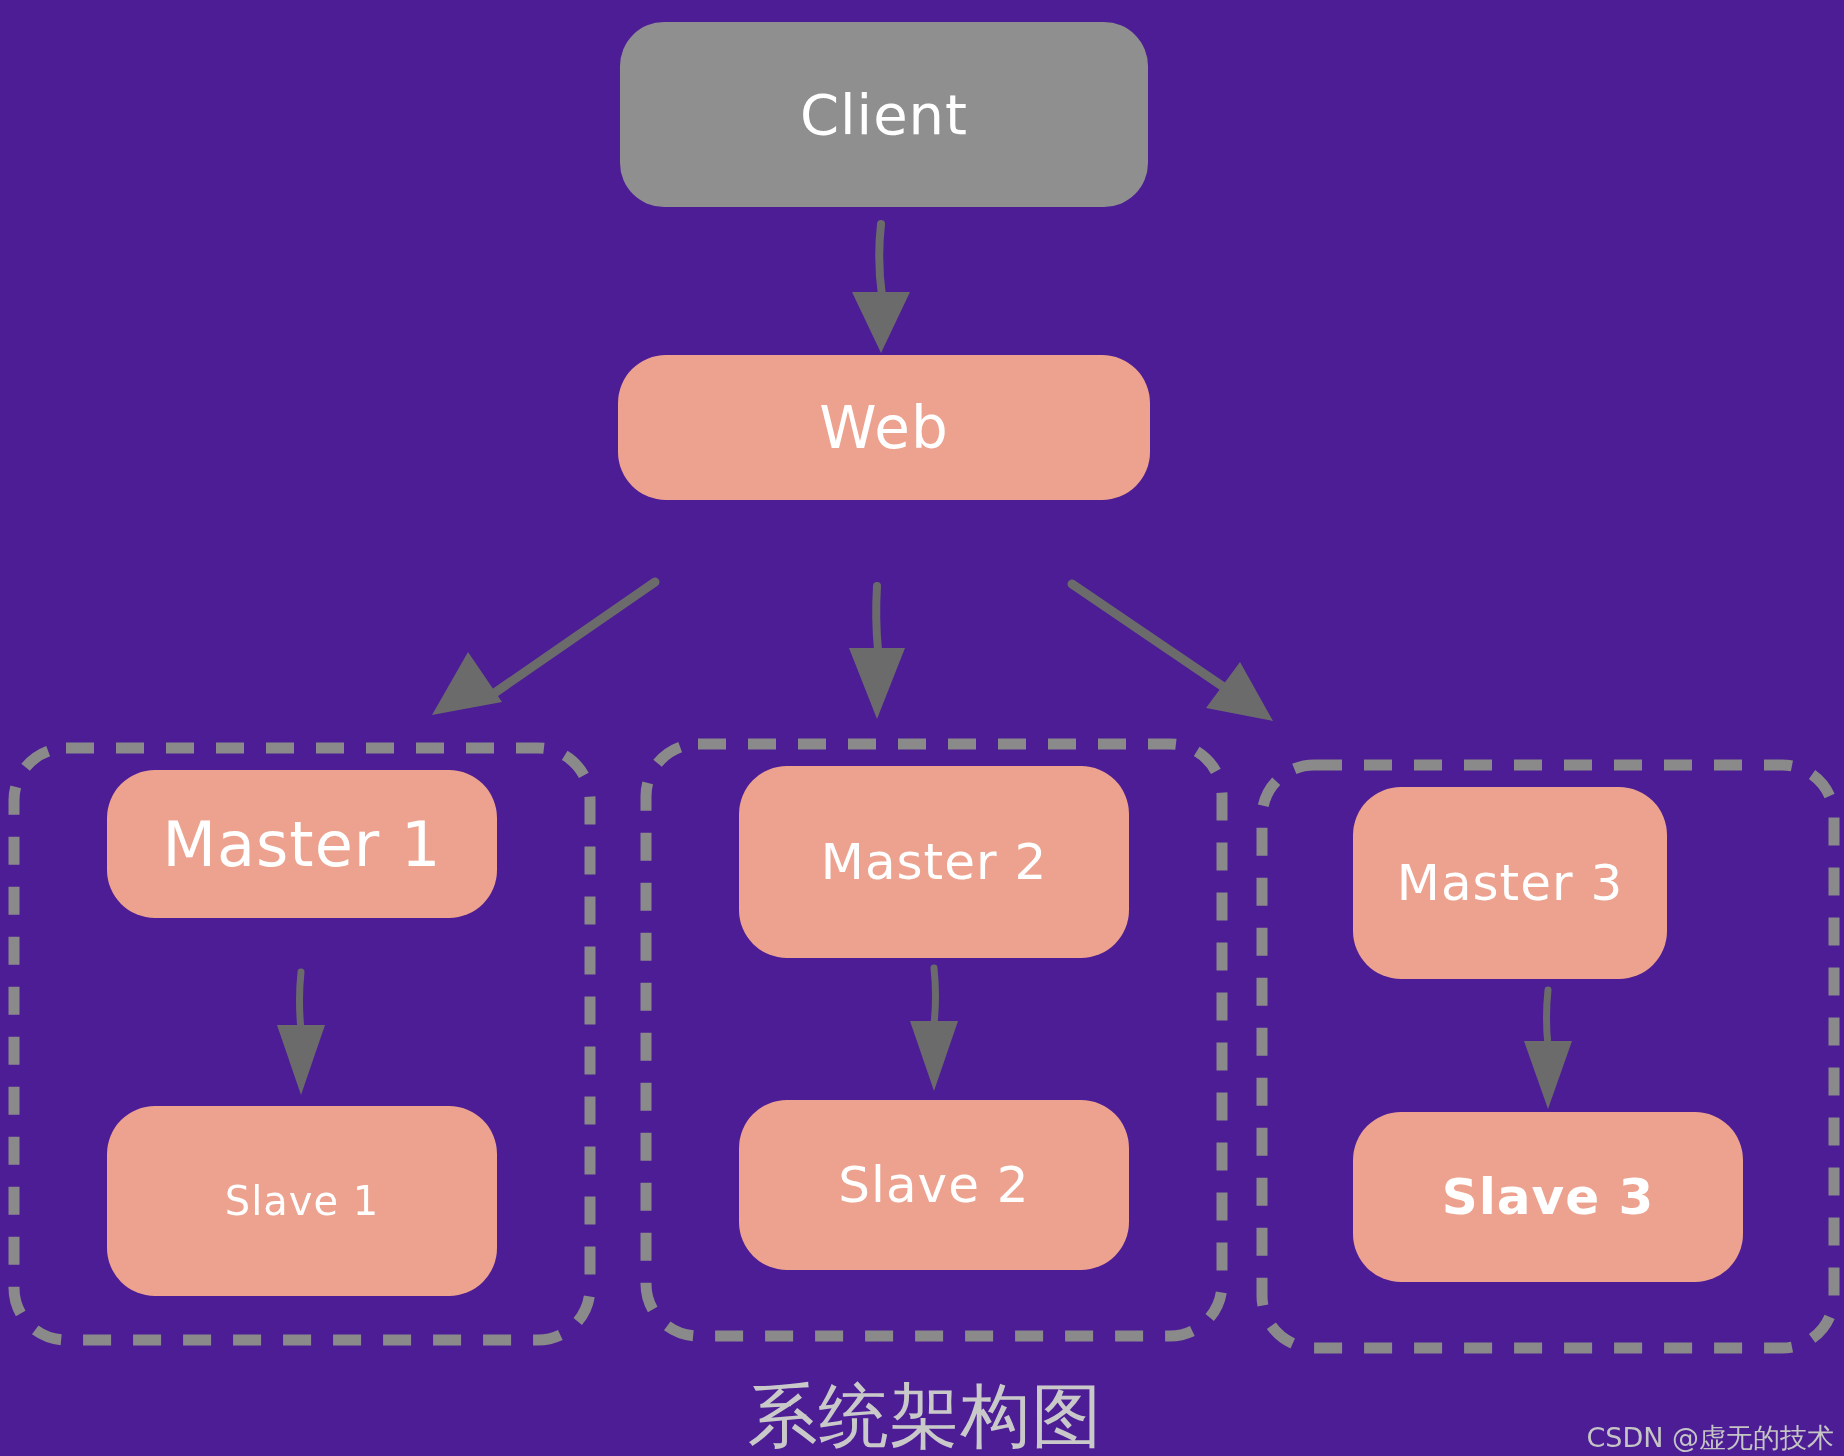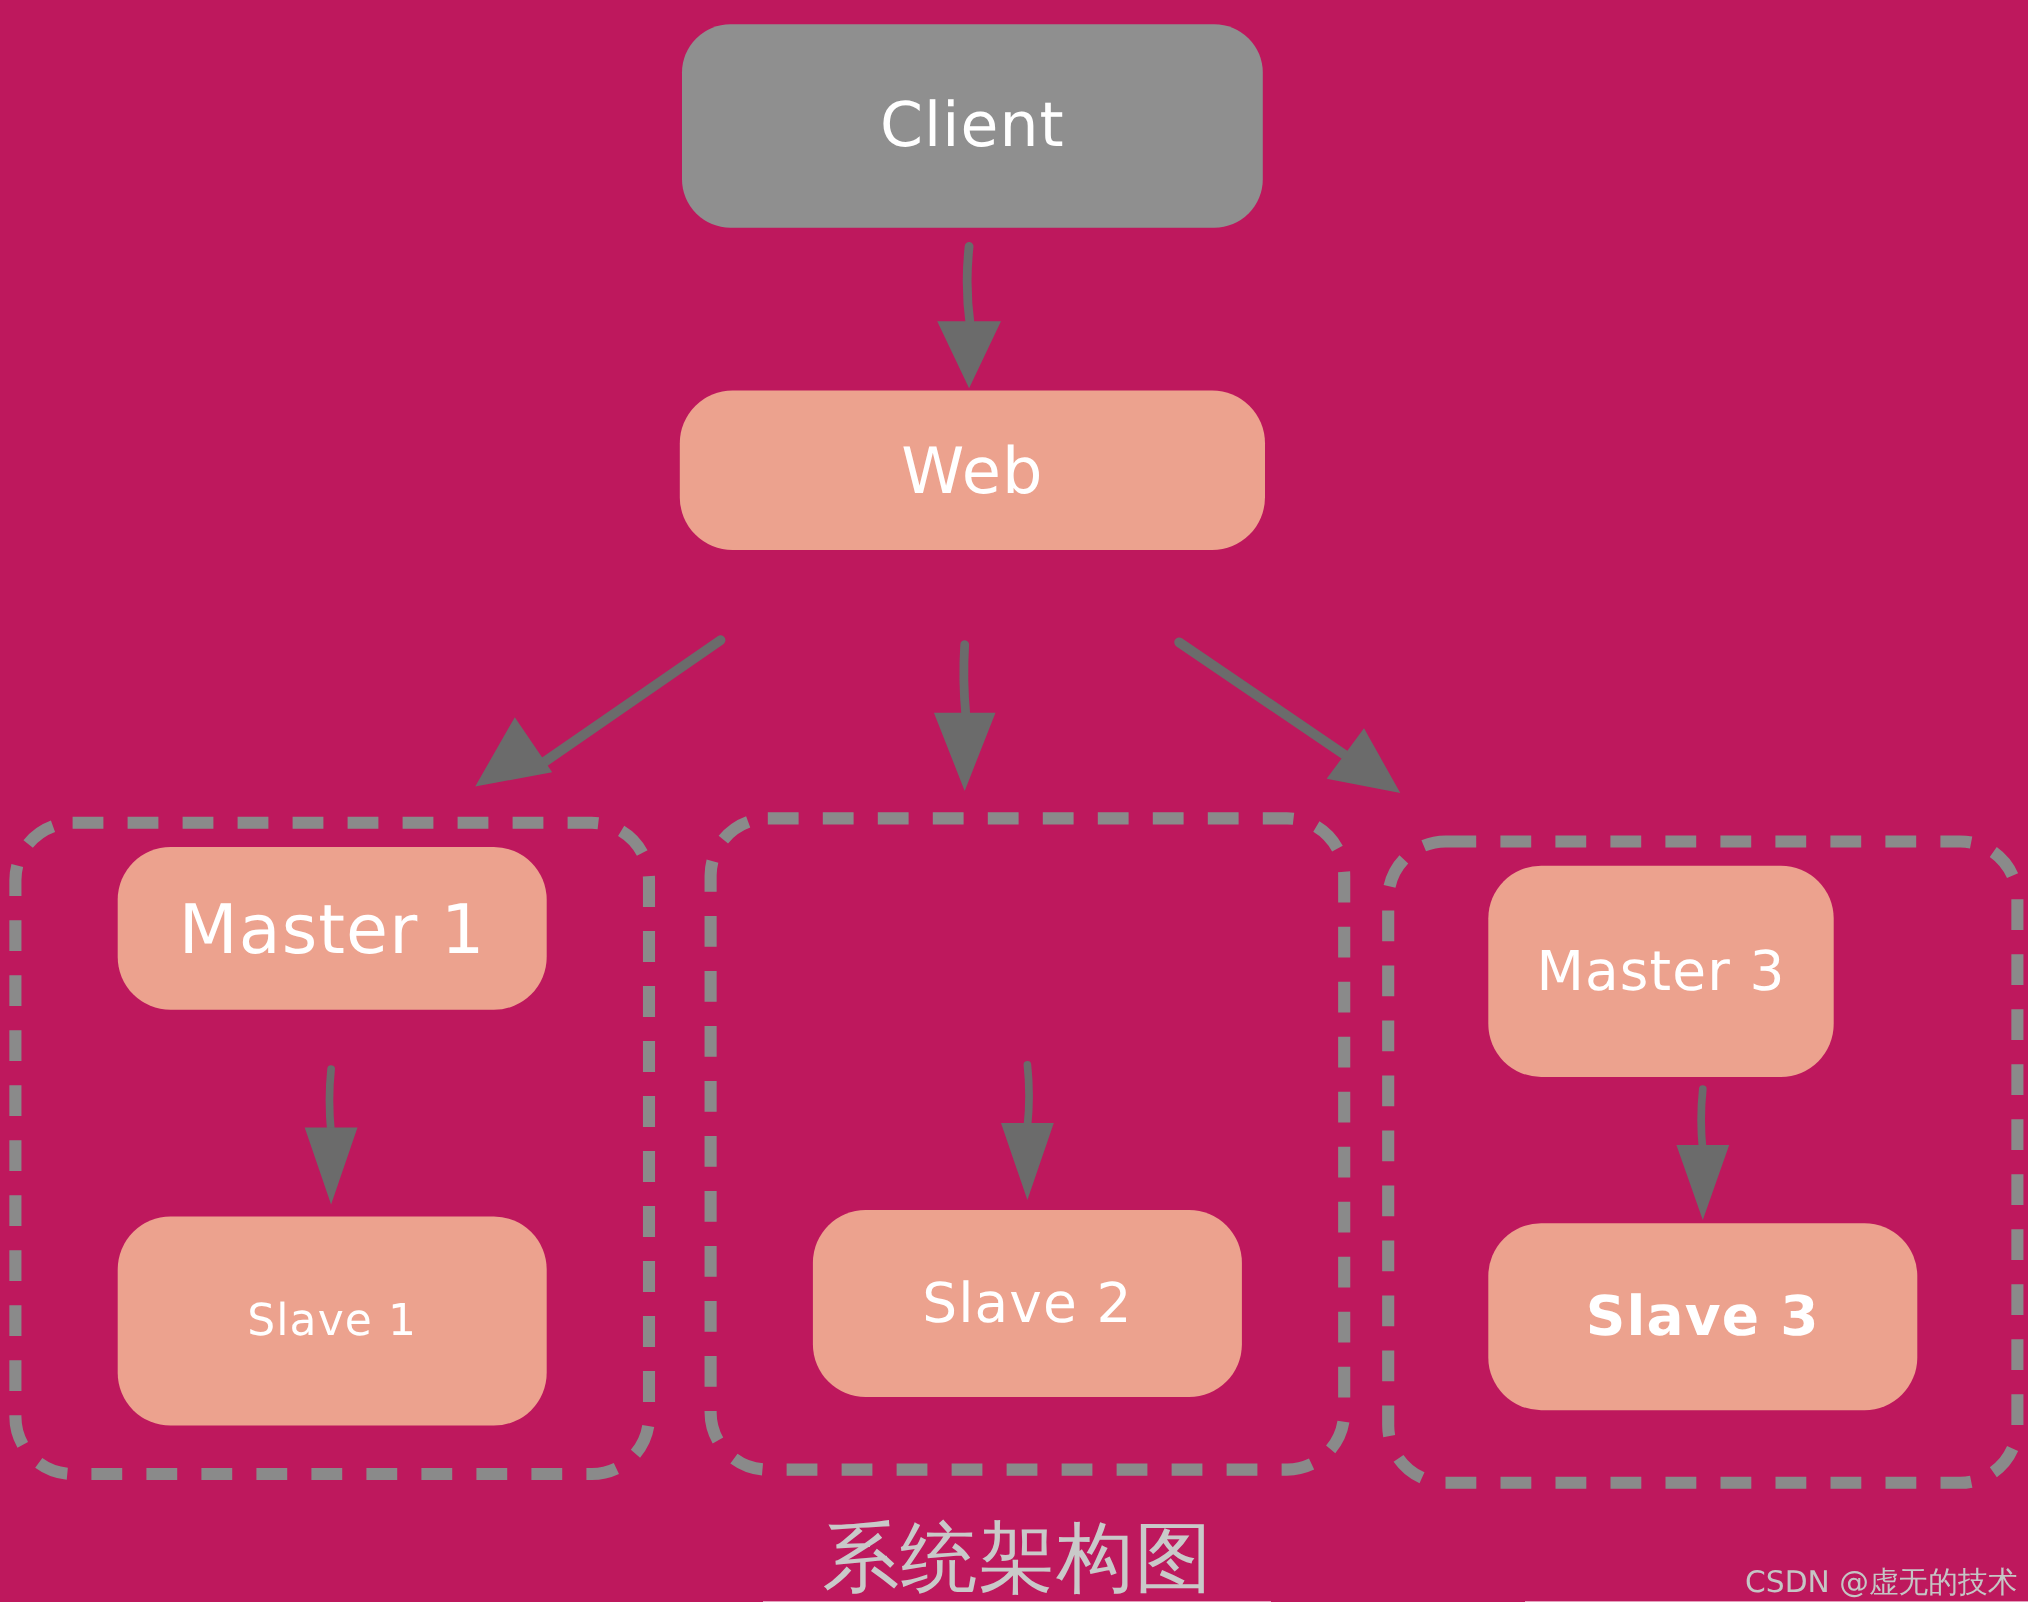--- a/index.html
+++ b/index.html
@@ -1,20 +1,20 @@
 <!DOCTYPE html>
 <html><head>
 <meta charset="utf-8">
 <style>
   html, body { margin: 0; padding: 0; background: #ffffff; }
   .canvas {
     position: relative;
     width: 1844px;
     height: 1456px;
-    background: #be185d;
+    background: #4c1d95;
     overflow: hidden;
     font-family: "DejaVu Sans", sans-serif;
   }
   .layer {
     position: absolute;
     left: 0; top: 0;
     width: 1844px; height: 1456px;
   }
   .node {
     position: absolute;
@@ -101,20 +101,23 @@
   </div>
 
   <div class="node node-salmon node-master1">
     <span>Master 1</span>
   </div>
 
   <div class="node node-salmon node-slave1">
     <span>Slave 1</span>
   </div>
 
+  <div class="node node-salmon node-master2">
+    <span>Master 2</span>
+  </div>
 
   <div class="node node-salmon node-slave2">
     <span>Slave 2</span>
   </div>
 
   <div class="node node-salmon node-master3">
     <span>Master 3</span>
   </div>
 
   <div class="node node-salmon node-slave3">

